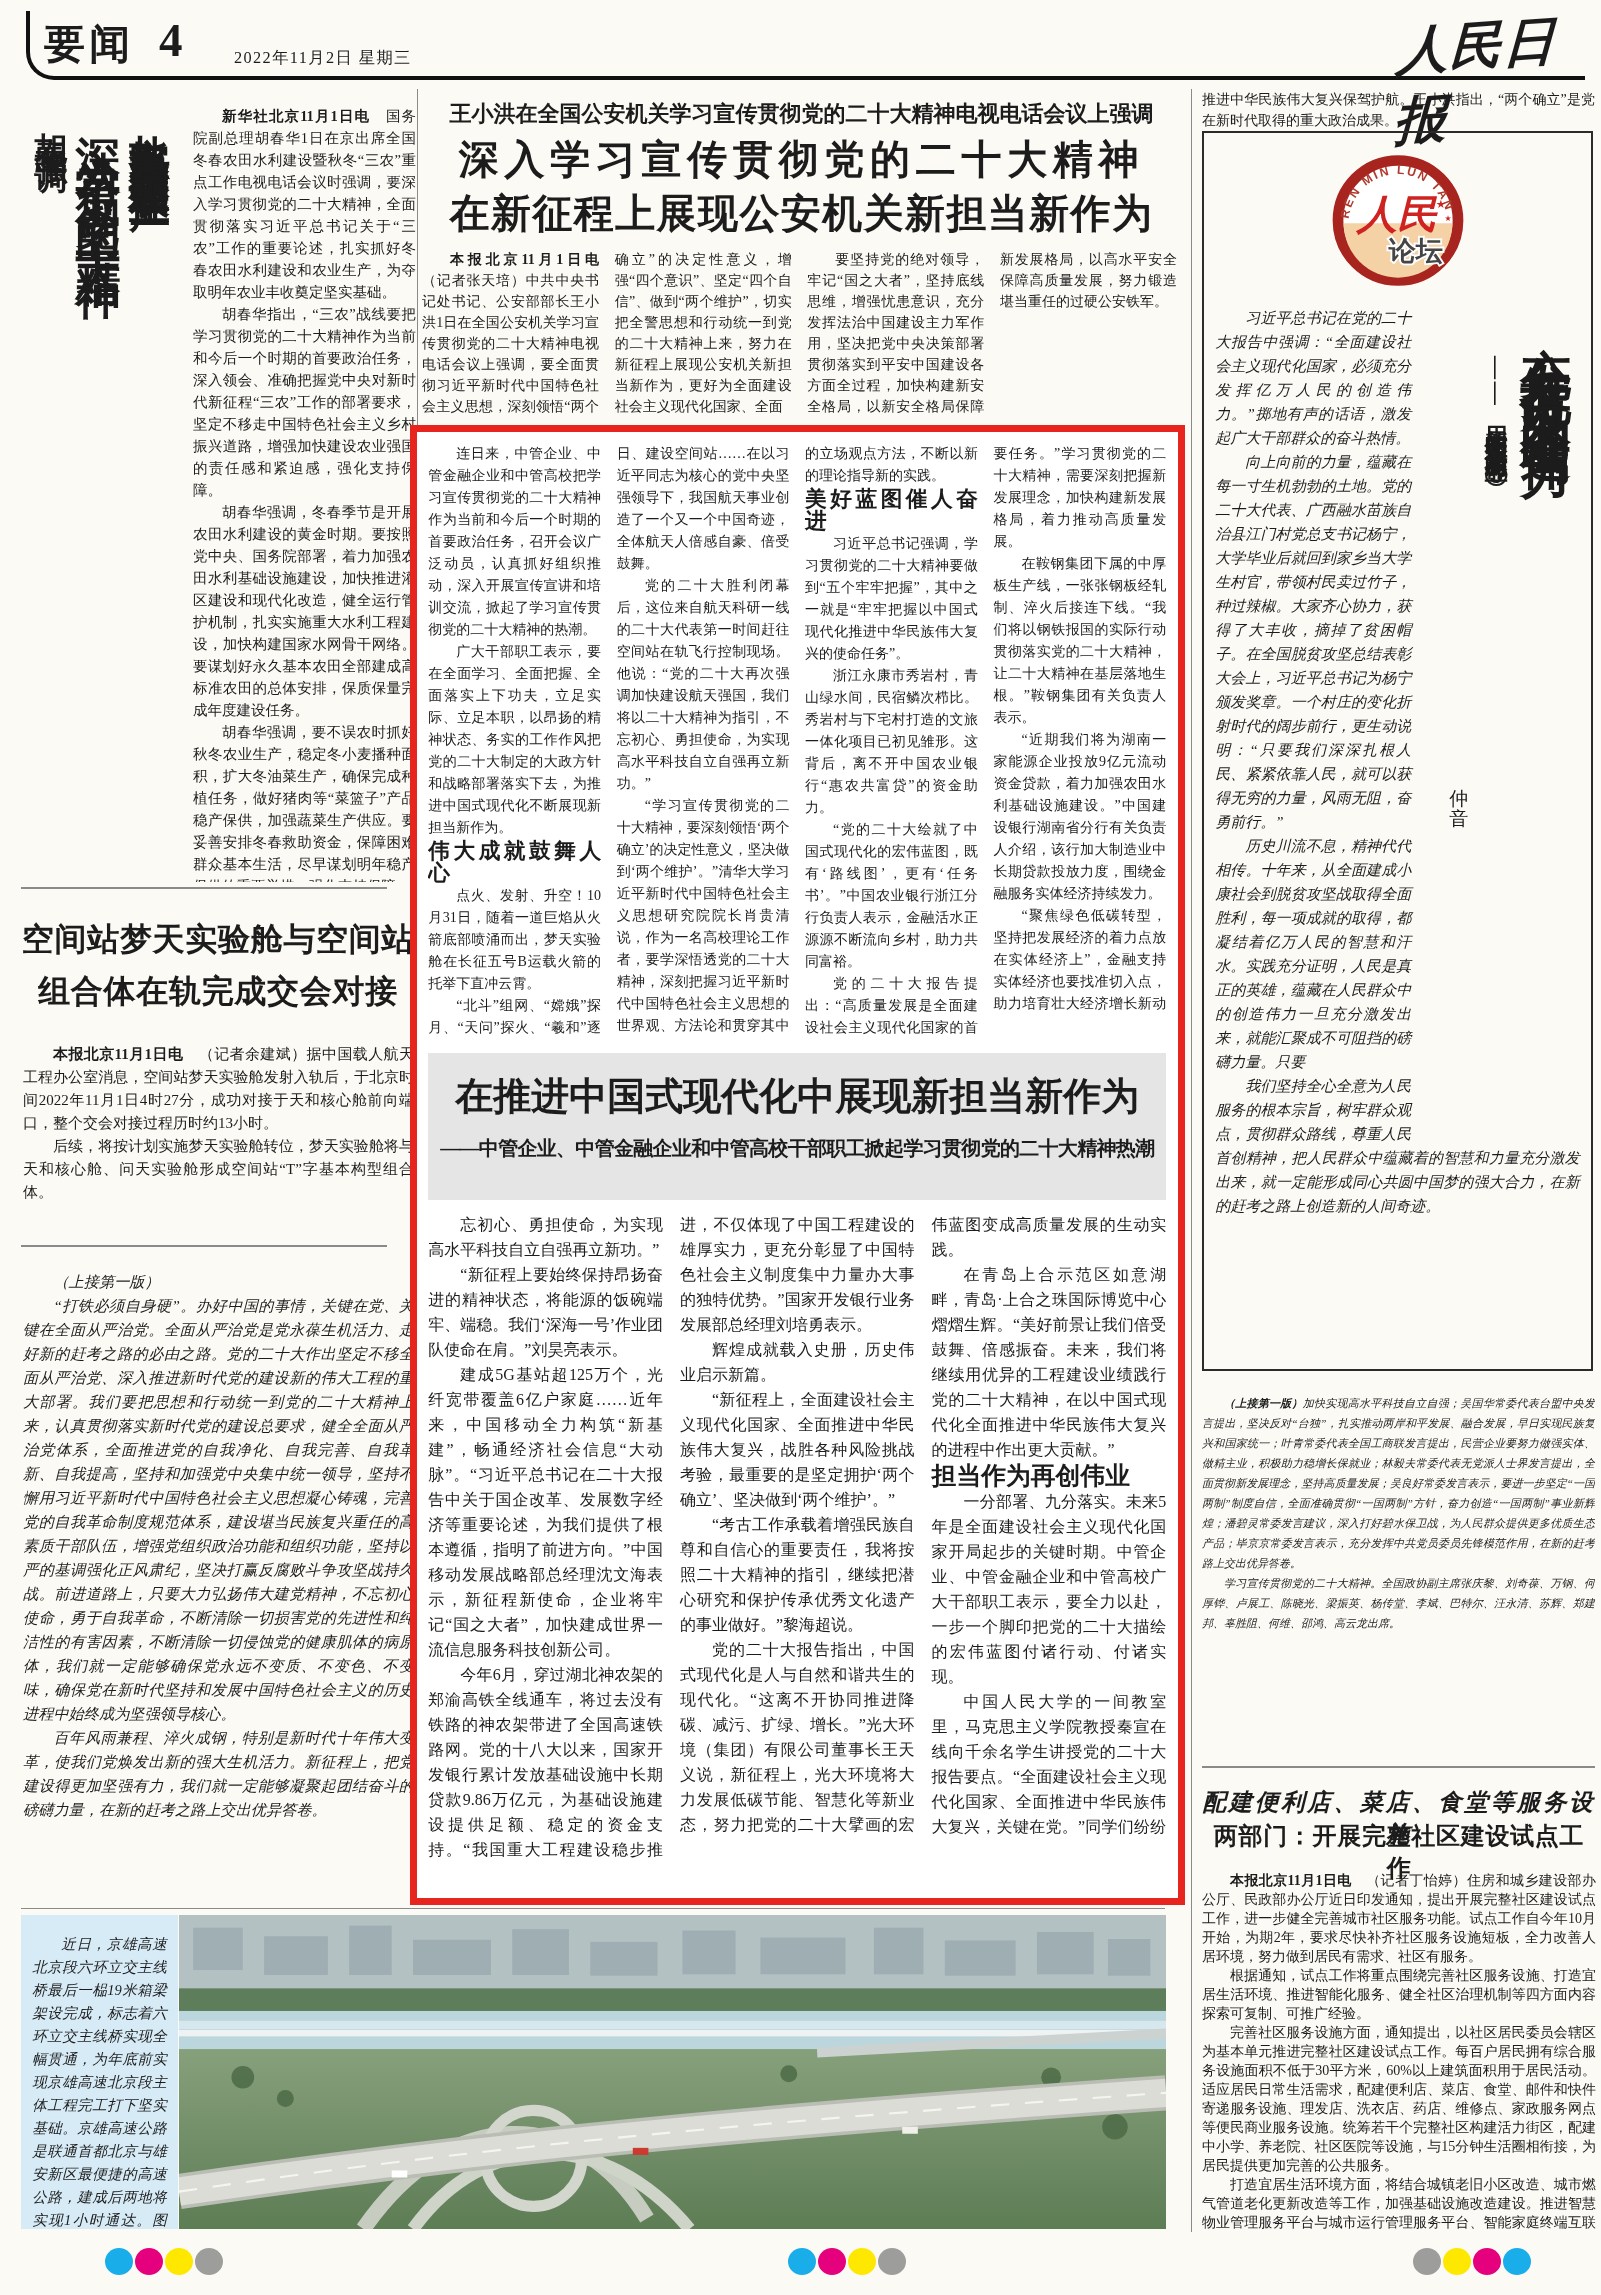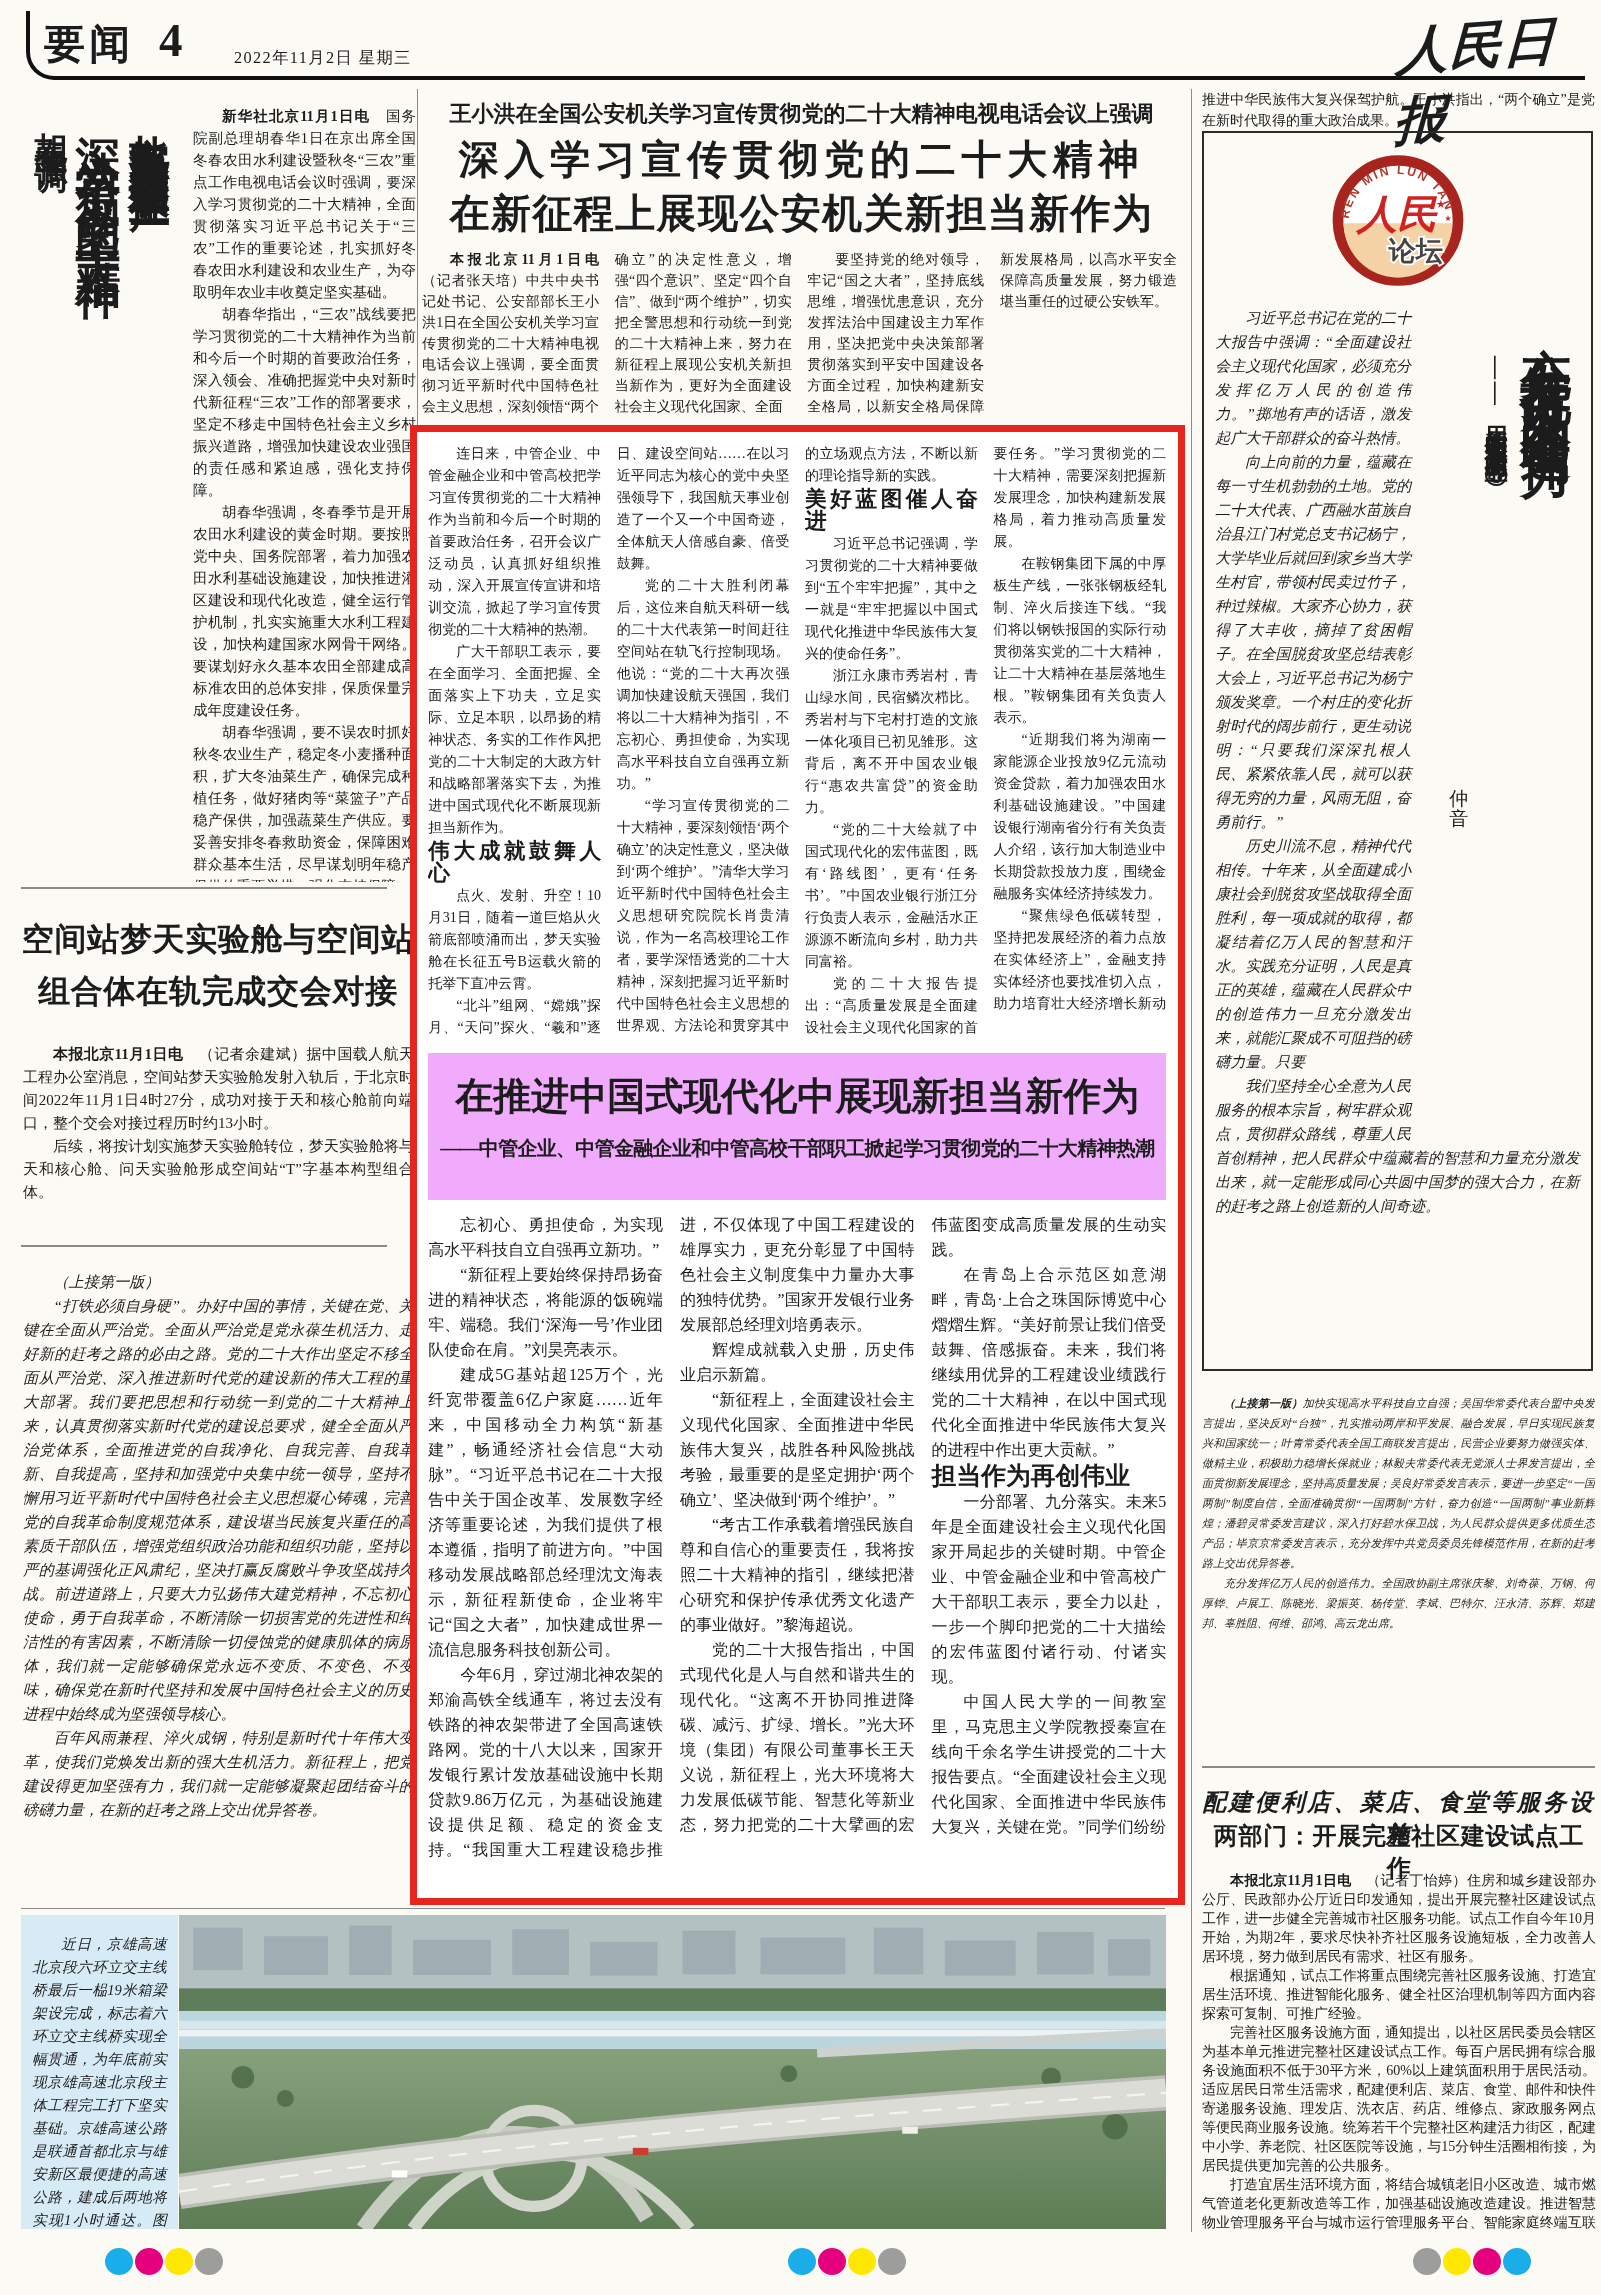--- a/index.html
+++ b/index.html
@@ -47,21 +47,21 @@
   .wxh-h2{left:425px;top:186px;width:753px;text-align:center;font-size:40px;font-weight:bold;letter-spacing:1.4px;}
   .wxh-body{left:422px;top:249px;width:755px;height:172px;column-count:4;column-gap:15.6px;
             column-fill:auto;font-size:14px;line-height:21px;}
   .wxh-cont{left:1202px;top:89px;width:393px;height:44px;font-size:14px;line-height:21px;}
   .wxh-cont p{text-indent:0;}
   
   .redbox{left:410px;top:425px;width:775px;height:1480px;border:7px solid #e8241f;
           background:#fff;box-sizing:border-box;}
   .red-upper{left:11.3px;top:11.3px;width:738px;height:600px;column-count:4;column-gap:15.6px;
              column-fill:auto;font-size:14px;line-height:22px;}
-  .banner{left:11.3px;top:621px;width:738px;height:147px;background:#f0abfc;text-align:center;}
+  .banner{left:11.3px;top:621px;width:738px;height:147px;background:#e5e5e5;text-align:center;}
   .banner-title{font-size:38px;font-weight:bold;margin-top:18.4px;letter-spacing:0px;}
   .banner-sub{font-size:20px;font-weight:bold;margin-top:12.8px;letter-spacing:-0.7px;}
   .banner-byline{font-size:16.3px;font-style:italic;margin-top:10px;letter-spacing:4.3px;}
   .red-lower{left:11.3px;top:780px;width:738px;height:673px;column-count:3;column-gap:17px;
              column-fill:auto;font-size:16px;line-height:25px;}
   .col-subhead{text-indent:0;font-weight:bold;font-family:"Liberation Sans",sans-serif;
                font-size:1.55em;margin:1px 0;break-inside:avoid;}
   
   .forum{left:1202px;top:131px;width:391px;height:1240px;border:2.1px solid #2b2b2b;
          box-sizing:border-box;padding:11.3px 11.3px;}
@@ -255,21 +255,21 @@
     <div class="forum-body jus kai">
         <p>习近平总书记在党的二十大报告中强调：“全面建设社会主义现代化国家，必须充分发挥亿万人民的创造伟力。”掷地有声的话语，激发起广大干部群众的奋斗热情。</p>
         <p>向上向前的力量，蕴藏在每一寸生机勃勃的土地。党的二十大代表、广西融水苗族自治县江门村党总支书记杨宁，大学毕业后就回到家乡当大学生村官，带领村民卖过竹子，种过辣椒。大家齐心协力，获得了大丰收，摘掉了贫困帽子。在全国脱贫攻坚总结表彰大会上，习近平总书记为杨宁颁发奖章。一个村庄的变化折射时代的阔步前行，更生动说明：“只要我们深深扎根人民、紧紧依靠人民，就可以获得无穷的力量，风雨无阻，奋勇前行。”</p>
         <p>历史川流不息，精神代代相传。十年来，从全面建成小康社会到脱贫攻坚战取得全面胜利，每一项成就的取得，都凝结着亿万人民的智慧和汗水。实践充分证明，人民是真正的英雄，蕴藏在人民群众中的创造伟力一旦充分激发出来，就能汇聚成不可阻挡的磅礴力量。只要</p>
         <p>我们坚持全心全意为人民服务的根本宗旨，树牢群众观点，贯彻群众路线，尊重人民首创精神，把人民群众中蕴藏着的智慧和力量充分激发出来，就一定能形成同心共圆中国梦的强大合力，在新的赶考之路上创造新的人间奇迹。</p>
       </div>
   </div>
 
   <div class="abs jumpR jus kai clip">
       <p class="no-indent"><b class="lead">（上接第一版）</b>加快实现高水平科技自立自强；吴国华常委代表台盟中央发言提出，坚决反对“台独”，扎实推动两岸和平发展、融合发展，早日实现民族复兴和国家统一；叶青常委代表全国工商联发言提出，民营企业要努力做强实体、做精主业，积极助力稳增长保就业；林毅夫常委代表无党派人士界发言提出，全面贯彻新发展理念，坚持高质量发展；吴良好常委发言表示，要进一步坚定“一国两制”制度自信，全面准确贯彻“一国两制”方针，奋力创造“一国两制”事业新辉煌；潘碧灵常委发言建议，深入打好碧水保卫战，为人民群众提供更多优质生态产品；毕京京常委发言表示，充分发挥中共党员委员先锋模范作用，在新的赶考路上交出优异答卷。</p>
-      <p>充分发挥亿万人民的创造伟力。全国政协副主席张庆黎、刘奇葆、万钢、何厚铧、卢展工、陈晓光、梁振英、杨传堂、李斌、巴特尔、汪永清、苏辉、郑建邦、辜胜阻、何维、邵鸿、高云龙出席。</p>
+      <p>学习宣传贯彻党的二十大精神。全国政协副主席张庆黎、刘奇葆、万钢、何厚铧、卢展工、陈晓光、梁振英、杨传堂、李斌、巴特尔、汪永清、苏辉、郑建邦、辜胜阻、何维、邵鸿、高云龙出席。</p>
     </div>
 
   <div class="abs rule rule-d"></div>
   <div class="abs lbm-kicker">配建便利店、菜店、食堂等服务设施</div>
   <div class="abs lbm-head sans">两部门：开展完整社区建设试点工作</div>
   <div class="abs lbm-body jus clip">
       <p><b class="lead">本报北京11月1日电　</b>（记者丁怡婷）住房和城乡建设部办公厅、民政部办公厅近日印发通知，提出开展完整社区建设试点工作，进一步健全完善城市社区服务功能。试点工作自今年10月开始，为期2年，要求尽快补齐社区服务设施短板，全力改善人居环境，努力做到居民有需求、社区有服务。</p>
       <p>根据通知，试点工作将重点围绕完善社区服务设施、打造宜居生活环境、推进智能化服务、健全社区治理机制等四方面内容探索可复制、可推广经验。</p>
       <p>完善社区服务设施方面，通知提出，以社区居民委员会辖区为基本单元推进完整社区建设试点工作。每百户居民拥有综合服务设施面积不低于30平方米，60%以上建筑面积用于居民活动。适应居民日常生活需求，配建便利店、菜店、食堂、邮件和快件寄递服务设施、理发店、洗衣店、药店、维修点、家政服务网点等便民商业服务设施。统筹若干个完整社区构建活力街区，配建中小学、养老院、社区医院等设施，与15分钟生活圈相衔接，为居民提供更加完善的公共服务。</p>
       <p>打造宜居生活环境方面，将结合城镇老旧小区改造、城市燃气管道老化更新改造等工作，加强基础设施改造建设。推进智慧物业管理服务平台与城市运行管理服务平台、智能家庭终端互联互通和融合应用，提供一体化管理和服务。</p>

